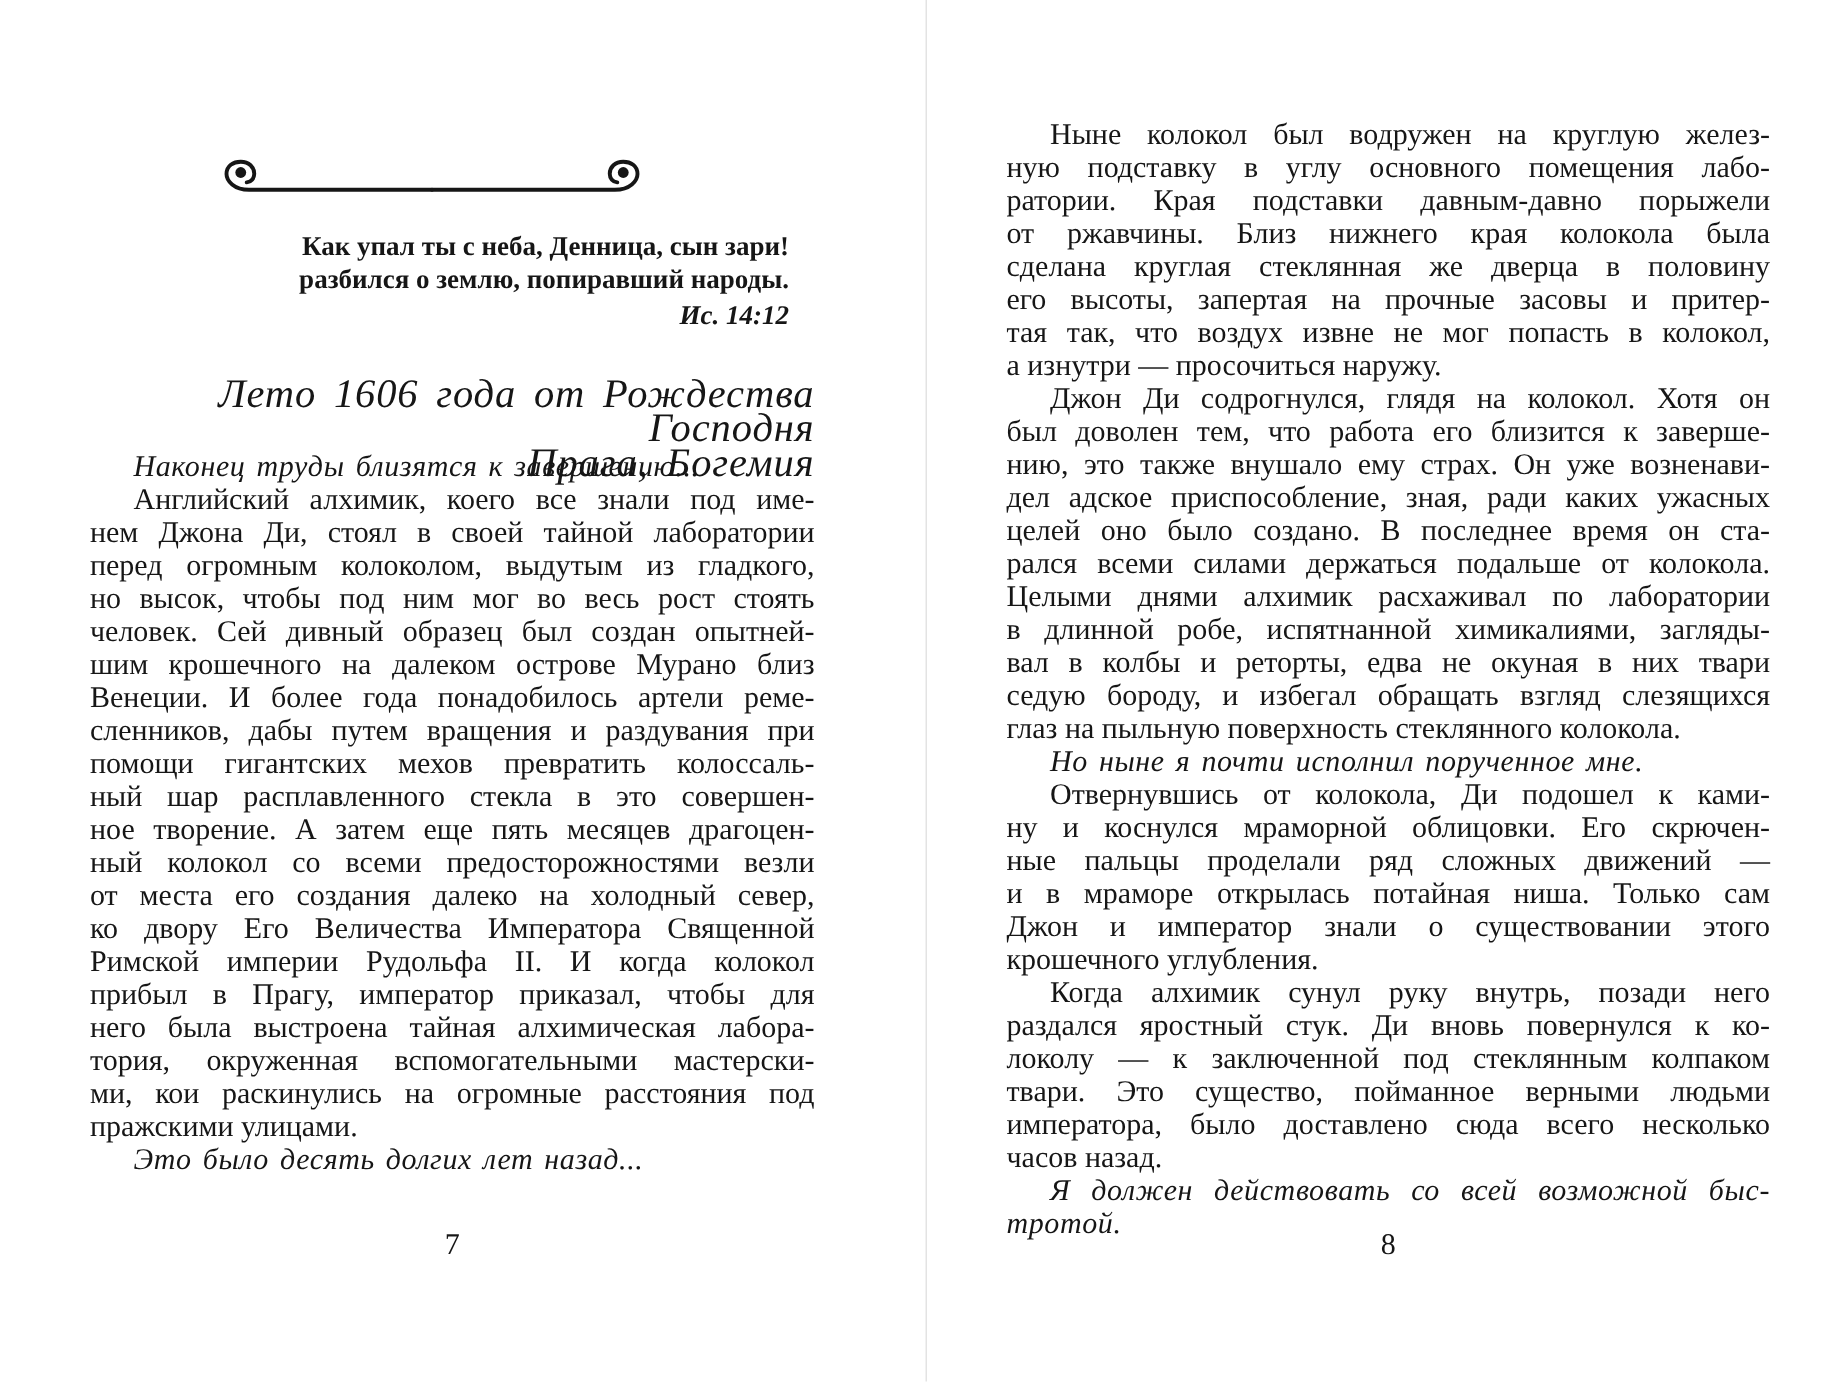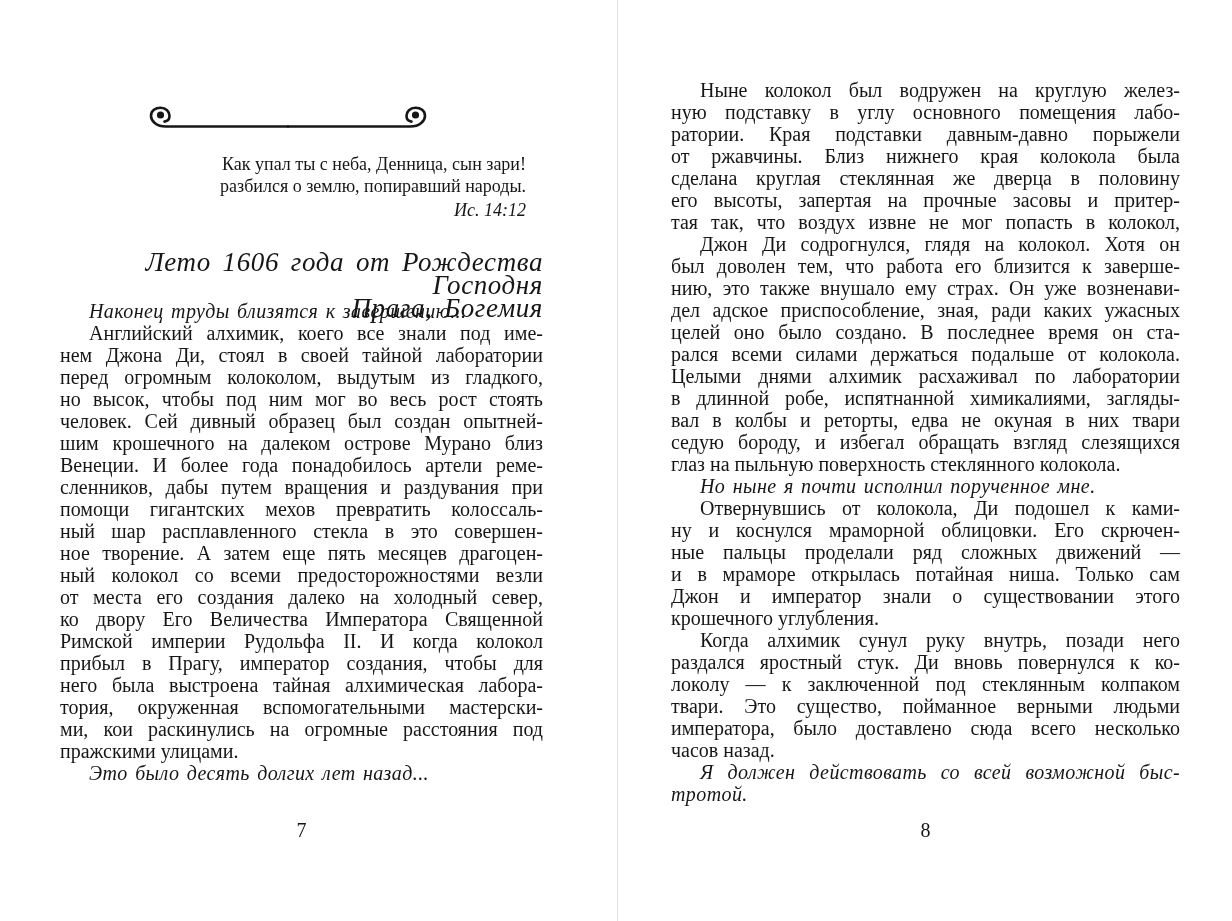--- a/index.html
+++ b/index.html
@@ -16,21 +16,21 @@
     width: 1px; height: 921px; background: #e3e3e3;
   }
   .page { position: absolute; top: 0; height: 921px; }
   .page.left  { left: 60px;  width: 483px; }
   .page.right { left: 671px; width: 509px; }
 
   .ornament { position: absolute; left: 88px; top: 106px; width: 280px; height: 24px; }
 
   .epigraph {
     position: absolute; top: 153px; left: 12px; right: 17px;
-    text-align: right; font-size: 18px; line-height: 22px;
+    text-align: right; font-size: 18px; line-height: 22px; font-weight: bold;
   }
   .ep-source { font-style: italic; margin-top: 2px; }
 
   .heading {
     position: absolute; top: 251px; left: 0; width: 100%;
     text-align: right; font-style: italic;
     font-size: 27px; line-height: 23px;
     letter-spacing: 0.6px; word-spacing: 4.5px;
   }
 
@@ -89,40 +89,41 @@
         <div class="ln">шим крошечного на далеком острове Мурано близ</div>
         <div class="ln">Венеции. И более года понадобилось артели реме-</div>
         <div class="ln">сленников, дабы путем вращения и раздувания при</div>
         <div class="ln">помощи гигантских мехов превратить колоссаль-</div>
         <div class="ln">ный шар расплавленного стекла в это совершен-</div>
         <div class="ln">ное творение. А затем еще пять месяцев драгоцен-</div>
         <div class="ln">ный колокол со всеми предосторожностями везли</div>
         <div class="ln">от места его создания далеко на холодный север,</div>
         <div class="ln">ко двору Его Величества Императора Священной</div>
         <div class="ln">Римской империи Рудольфа II. И когда колокол</div>
-        <div class="ln">прибыл в Прагу, император создания, чтобы для</div>
+        <div class="ln">прибыл в Прагу, император приказал, чтобы для</div>
         <div class="ln">него была выстроена тайная алхимическая лабора-</div>
         <div class="ln">тория, окруженная вспомогательными мастерски-</div>
         <div class="ln">ми, кои раскинулись на огромные расстояния под</div>
         <div class="ln end">пражскими улицами.</div>
         <div class="ln it in end">Это было десять долгих лет назад...</div>
       </div>
 
     <div class="page-num">7</div>
   </section>
 
   <section class="page right">
     <div class="body body-right">
         <div class="ln in">Ныне колокол был водружен на круглую желез-</div>
         <div class="ln">ную подставку в углу основного помещения лабо-</div>
         <div class="ln">ратории. Края подставки давным-давно порыжели</div>
         <div class="ln">от ржавчины. Близ нижнего края колокола была</div>
         <div class="ln">сделана круглая стеклянная же дверца в половину</div>
         <div class="ln">его высоты, запертая на прочные засовы и притер-</div>
         <div class="ln">тая так, что воздух извне не мог попасть в колокол,</div>
+        <div class="ln end">а изнутри — просочиться наружу.</div>
         <div class="ln in">Джон Ди содрогнулся, глядя на колокол. Хотя он</div>
         <div class="ln">был доволен тем, что работа его близится к заверше-</div>
         <div class="ln">нию, это также внушало ему страх. Он уже возненави-</div>
         <div class="ln">дел адское приспособление, зная, ради каких ужасных</div>
         <div class="ln">целей оно было создано. В последнее время он ста-</div>
         <div class="ln">рался всеми силами держаться подальше от колокола.</div>
         <div class="ln">Целыми днями алхимик расхаживал по лаборатории</div>
         <div class="ln">в длинной робе, испятнанной химикалиями, загляды-</div>
         <div class="ln">вал в колбы и реторты, едва не окуная в них твари</div>
         <div class="ln">седую бороду, и избегал обращать взгляд слезящихся</div>

